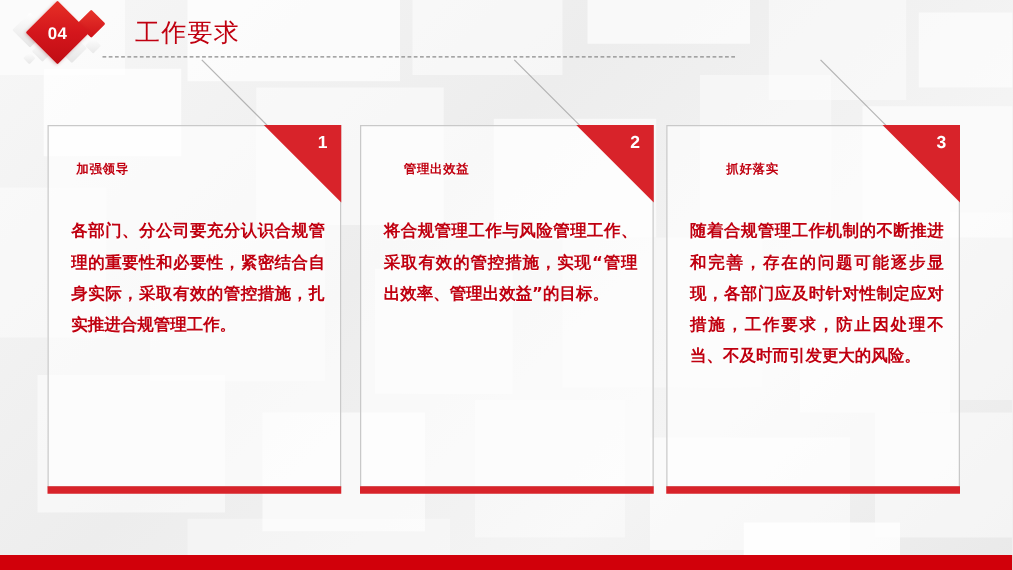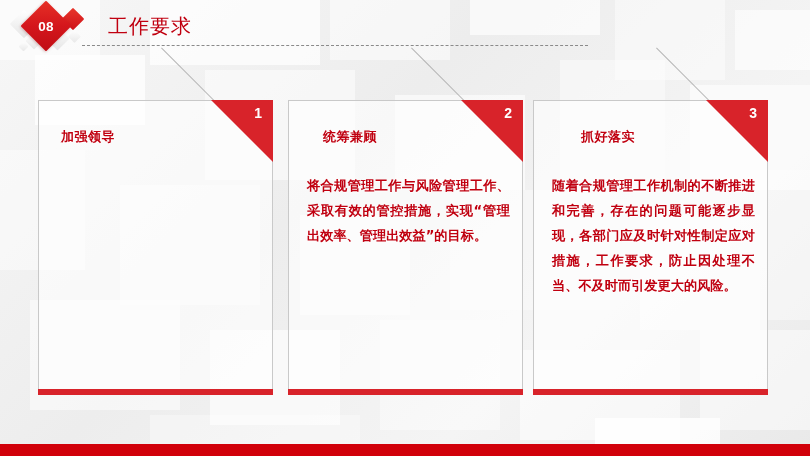--- a/index.html
+++ b/index.html
@@ -173,21 +173,21 @@
     height: 1px;
     background: #9e9e9e;
     transform-origin: right center;
     transform: rotate(45deg);
     opacity: .75;
   }
 
   .card-heading {
     position: absolute;
     top: 27px;
-    font-size: 13px;
+    font-size: 10px;
     font-weight: bold;
     color: #c00010;
     letter-spacing: .5px;
     text-shadow: 0 1px 0 rgba(255,255,255,.85);
     font-family: "DejaVu Sans", "Liberation Sans", sans-serif;
     text-align: right;
   }
   .heading-1 { left: 22px; }
   .heading-2 { left: 34px; }
   .heading-3 { left: 30px; margin-left: 17px; }
@@ -260,46 +260,47 @@
   <div class="header">
 
     <div class="badge-group">
       <div class="diamond diamond-gray dg1"></div>
       <div class="diamond diamond-gray dg2"></div>
       <div class="diamond diamond-gray dg3"></div>
       <div class="diamond diamond-gray dg4"></div>
       <div class="diamond diamond-gray dg5"></div>
       <div class="diamond diamond-small-red"></div>
       <div class="diamond diamond-main"></div>
-      <div class="badge-num">08</div>
+      <div class="badge-num">04</div>
     </div>
 
     <div class="slide-title">工作要求</div>
     <div class="title-underline"></div>
   </div>
 
   <div class="cards">
 
     <div class="card card-1">
       <div class="corner">
         <div class="corner-line"></div>
         <div class="corner-tri"></div>
         <div class="corner-num">1</div>
       </div>
       <div class="card-heading heading-1">加强领导</div>
+      <div class="card-body">各部门、分公司要充分认识合规管理的重要性和必要性，紧密结合自身实际，采取有效的管控措施，扎实推进合规管理工作。</div>
       <div class="card-footbar"></div>
     </div>
 
     <div class="card card-2">
       <div class="corner">
         <div class="corner-line"></div>
         <div class="corner-tri"></div>
         <div class="corner-num">2</div>
       </div>
-      <div class="card-heading heading-2">统筹兼顾</div>
+      <div class="card-heading heading-2">管理出效益</div>
       <div class="card-body">将合规管理工作与风险管理工作、采取有效的管控措施，实现“管理出效率、管理出效益”的目标。</div>
       <div class="card-footbar"></div>
     </div>
 
     <div class="card card-3">
       <div class="corner">
         <div class="corner-line"></div>
         <div class="corner-tri"></div>
         <div class="corner-num">3</div>
       </div>

